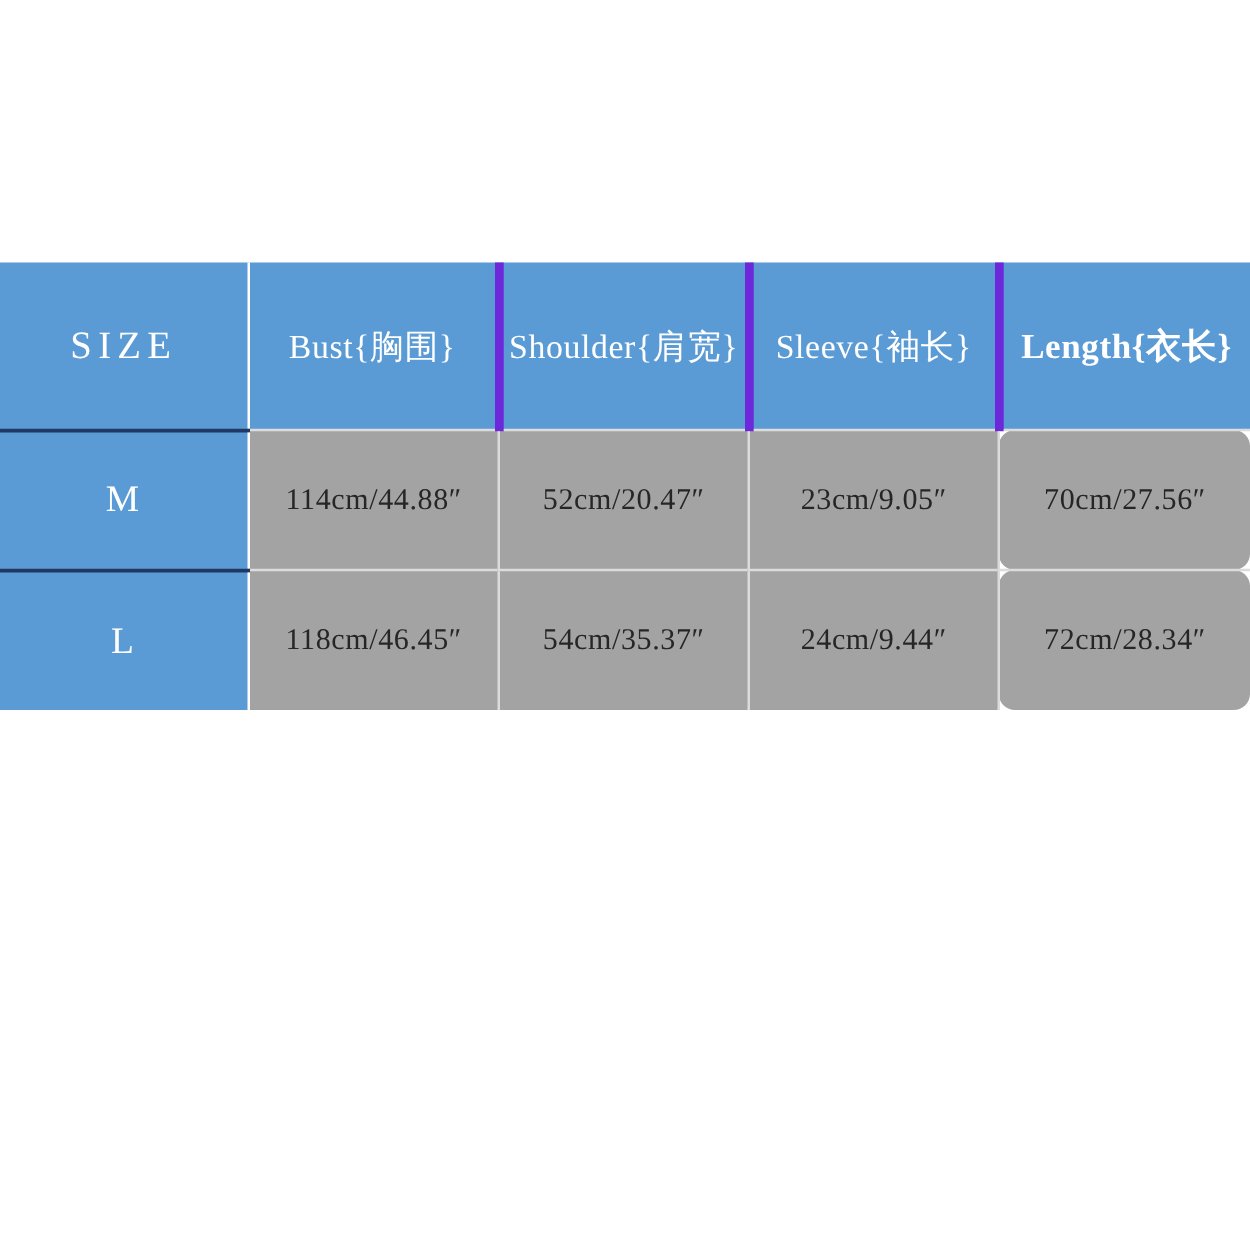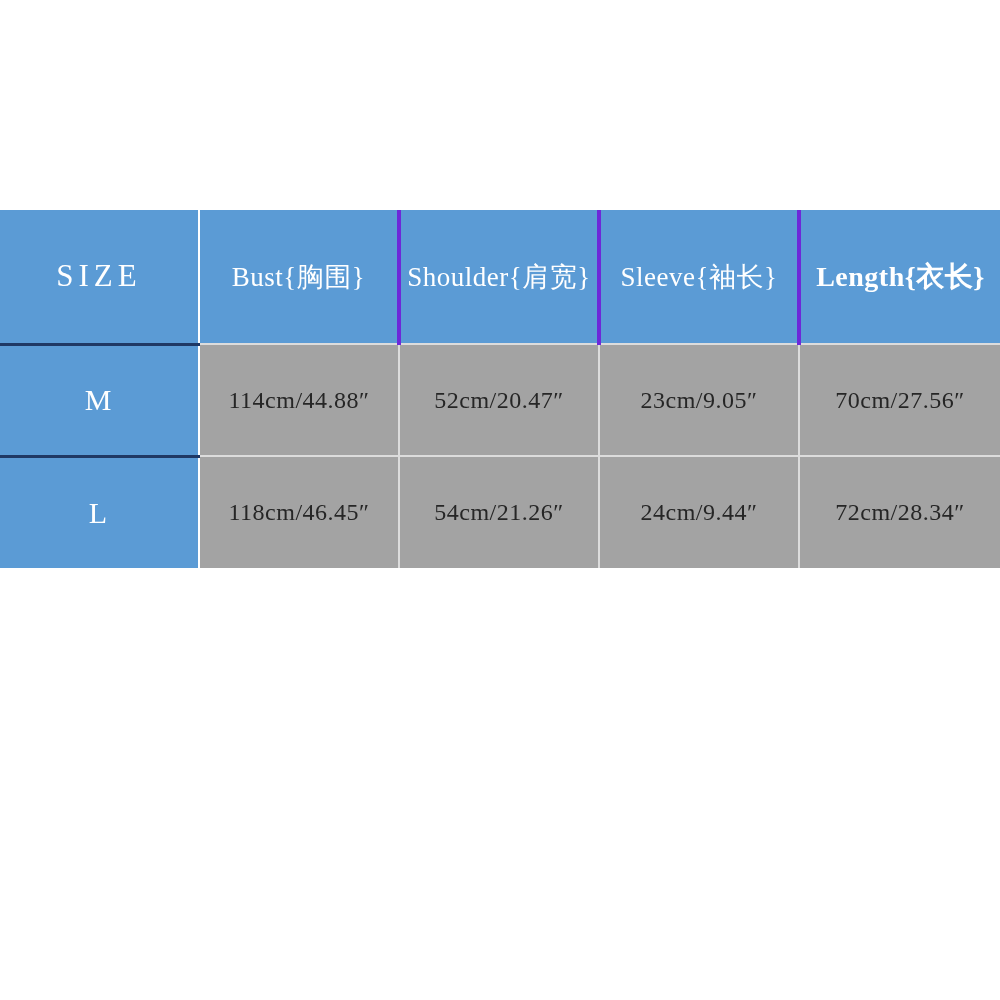--- a/index.html
+++ b/index.html
@@ -49,21 +49,21 @@
   col.c-length   { width: 201px; }
 
   
   .hdr-row { height: 134px; }
 
   .hdr {
     background: #5b9bd5;
     color: #ffffff;
     font-size: 27px;
     letter-spacing: 0.5px;
-    border-right: 4px solid #6d28d9;
+    border-right: 7px solid #6d28d9;
     box-sizing: border-box;
     white-space: nowrap;
   }
   .hdr.hdr-last { border-right: none; }
 
   .hdr.hdr-size {
     font-size: 31px;
     letter-spacing: 5px;
     border-right: 2px solid #ffffff;
   }
@@ -93,21 +93,21 @@
   .cell-meas {
     background: #a3a3a3;
     color: #262626;
     font-size: 24px;
     letter-spacing: 0.5px;
     border-top: 2px solid #dcdcdc;
     border-right: 2px solid #dcdcdc;
     box-sizing: border-box;
     white-space: nowrap;
   }
-  .cell-meas.meas-last { border-right: none; }
+  .cell-meas.meas-last { border-right: none; border-radius: 13px; }
 
   .body-row.row-last .cell-meas { border-bottom: 2px solid #dcdcdc; }
 </style>
 </head>
 <body>
 
 <div id="page">
 
   <table class="size-chart">
     <colgroup>
@@ -134,21 +134,21 @@
         <td class="cell-size">M</td>
         <td class="cell-meas">114cm/44.88″</td>
         <td class="cell-meas">52cm/20.47″</td>
         <td class="cell-meas">23cm/9.05″</td>
         <td class="cell-meas meas-last">70cm/27.56″</td>
       </tr>
 
       <tr class="body-row">
         <td class="cell-size">L</td>
         <td class="cell-meas">118cm/46.45″</td>
-        <td class="cell-meas">54cm/21.26″</td>
+        <td class="cell-meas">54cm/35.37″</td>
         <td class="cell-meas">24cm/9.44″</td>
         <td class="cell-meas meas-last">72cm/28.34″</td>
       </tr>
 
 
 
     </tbody>
   </table>
 
 </div>

